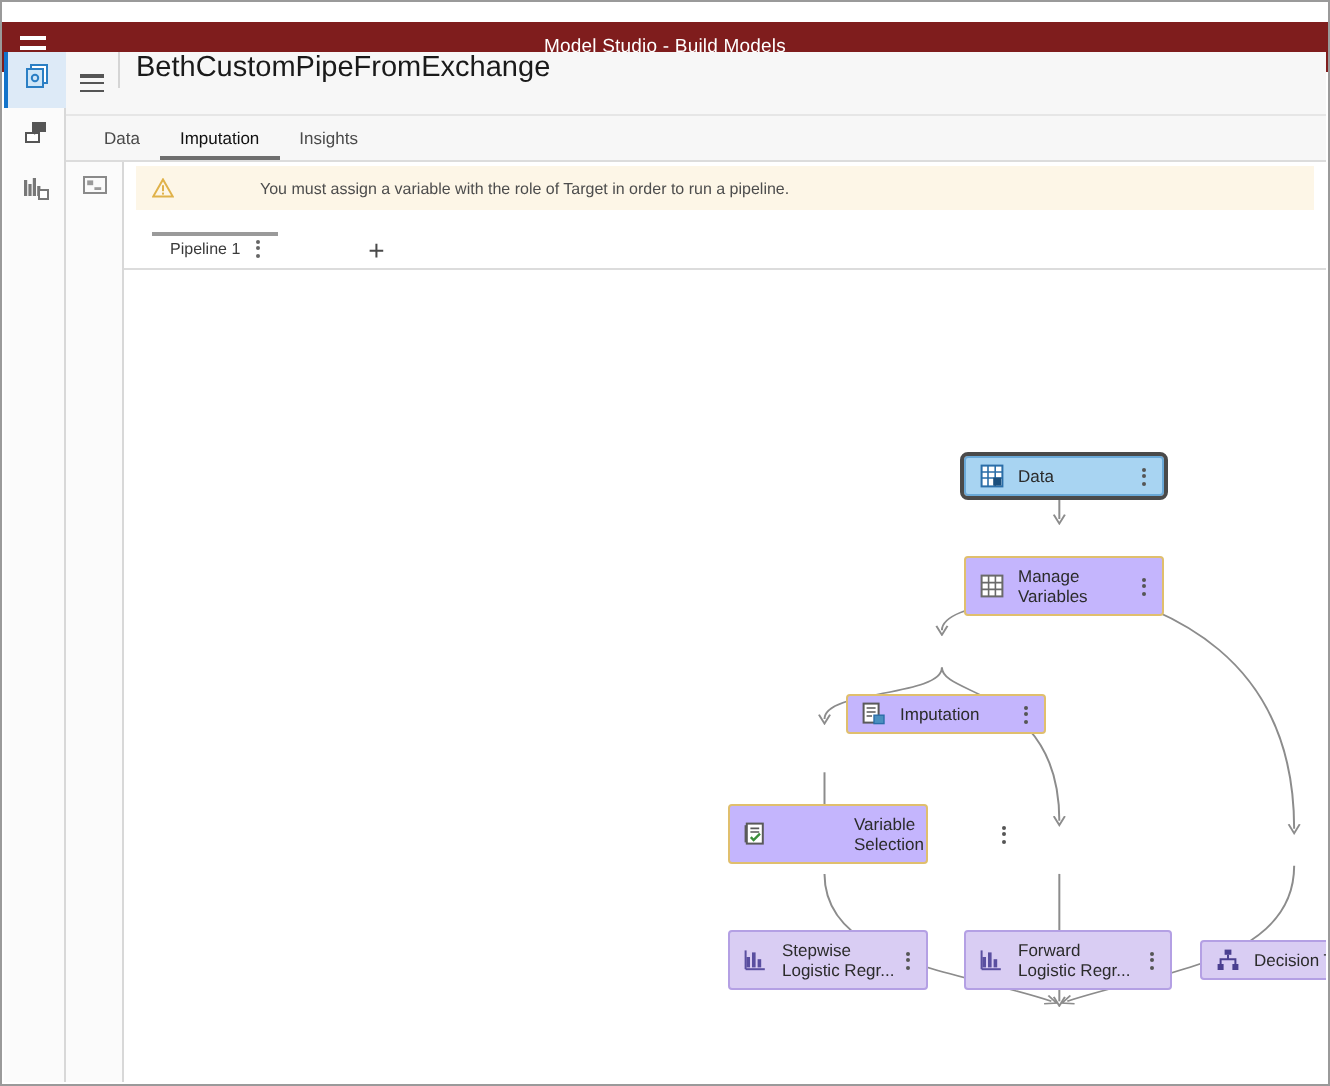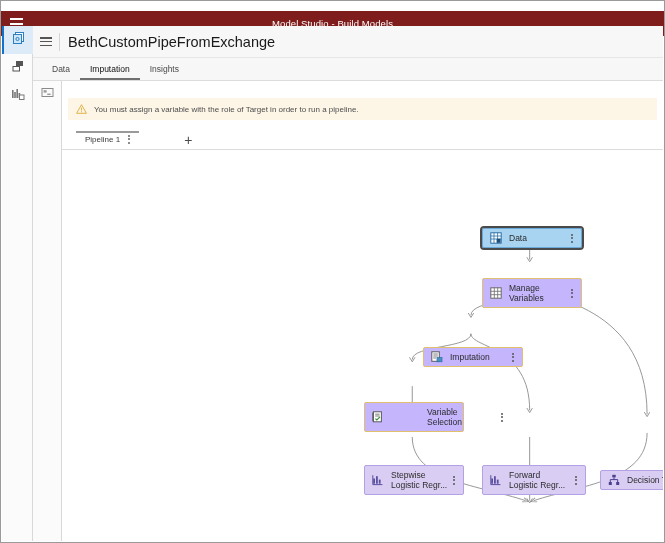--- a/index.html
+++ b/index.html
@@ -47,21 +47,21 @@
   .rail2{
     position:absolute;left:32px;top:78px;width:29px;bottom:1px;
     background:#fbfbfb;border-right:1px solid #d8d8d8;box-sizing:border-box;
   }
   .rail2-item{width:29px;height:26px;display:flex;align-items:center;justify-content:center;cursor:pointer;}
 
   
   .titlerow{
     position:absolute;left:32px;top:25px;right:1px;height:32px;
     background:#f7f7f7;border-bottom:1px solid #e6e6e6;
-    display:flex;align-items:center;box-sizing:border-box;
+    display:flex;box-sizing:border-box;
   }
   .listicon{width:26px;display:flex;align-items:center;justify-content:center;cursor:pointer;}
   .listicon .li{width:12px;height:9px;display:flex;flex-direction:column;justify-content:space-between;}
   .listicon .li i{display:block;height:1.5px;background:#555;width:100%;}
   .vsep{width:1px;height:18px;background:#d5d5d5;margin:0 8px 0 0;}
   .page-title{font-size:14.5px;color:#1a1a1a;}
 
   
   .tabrow{
     position:absolute;left:32px;top:57px;right:1px;height:23px;
@@ -73,22 +73,22 @@
     border-bottom:2px solid transparent;white-space:nowrap;
   }
   .tab.active{color:#111;border-bottom:2px solid #6f6f6f;}
 
   
   .content{
     position:absolute;left:61px;top:80px;right:1px;bottom:1px;
     background:#fff;box-sizing:border-box;
   }
   .warn{
-    margin:17px 6px 0 6px;height:22px;background:#fdf6e7;border:0;
-    display:flex;align-items:center;padding-left:8px;box-sizing:border-box;
+    margin:2px 6px 0 6px;height:22px;background:#fdf6e7;border:0;
+    display:flex;align-items:center;padding-left:8px;box-sizing:border-box;gap:36px;
   }
   .warn-txt{font-size:8px;color:#4d4d4d;margin-left:7px;}
   .tri{position:relative;width:11px;height:10px;}
   .tri svg{display:block;}
 
   .piperow{
     margin-top:8px;height:22px;display:flex;align-items:flex-end;padding-left:14px;
     border-bottom:1px solid #dcdcdc;box-sizing:border-box;gap:36px;
   }
   .pipetab{

